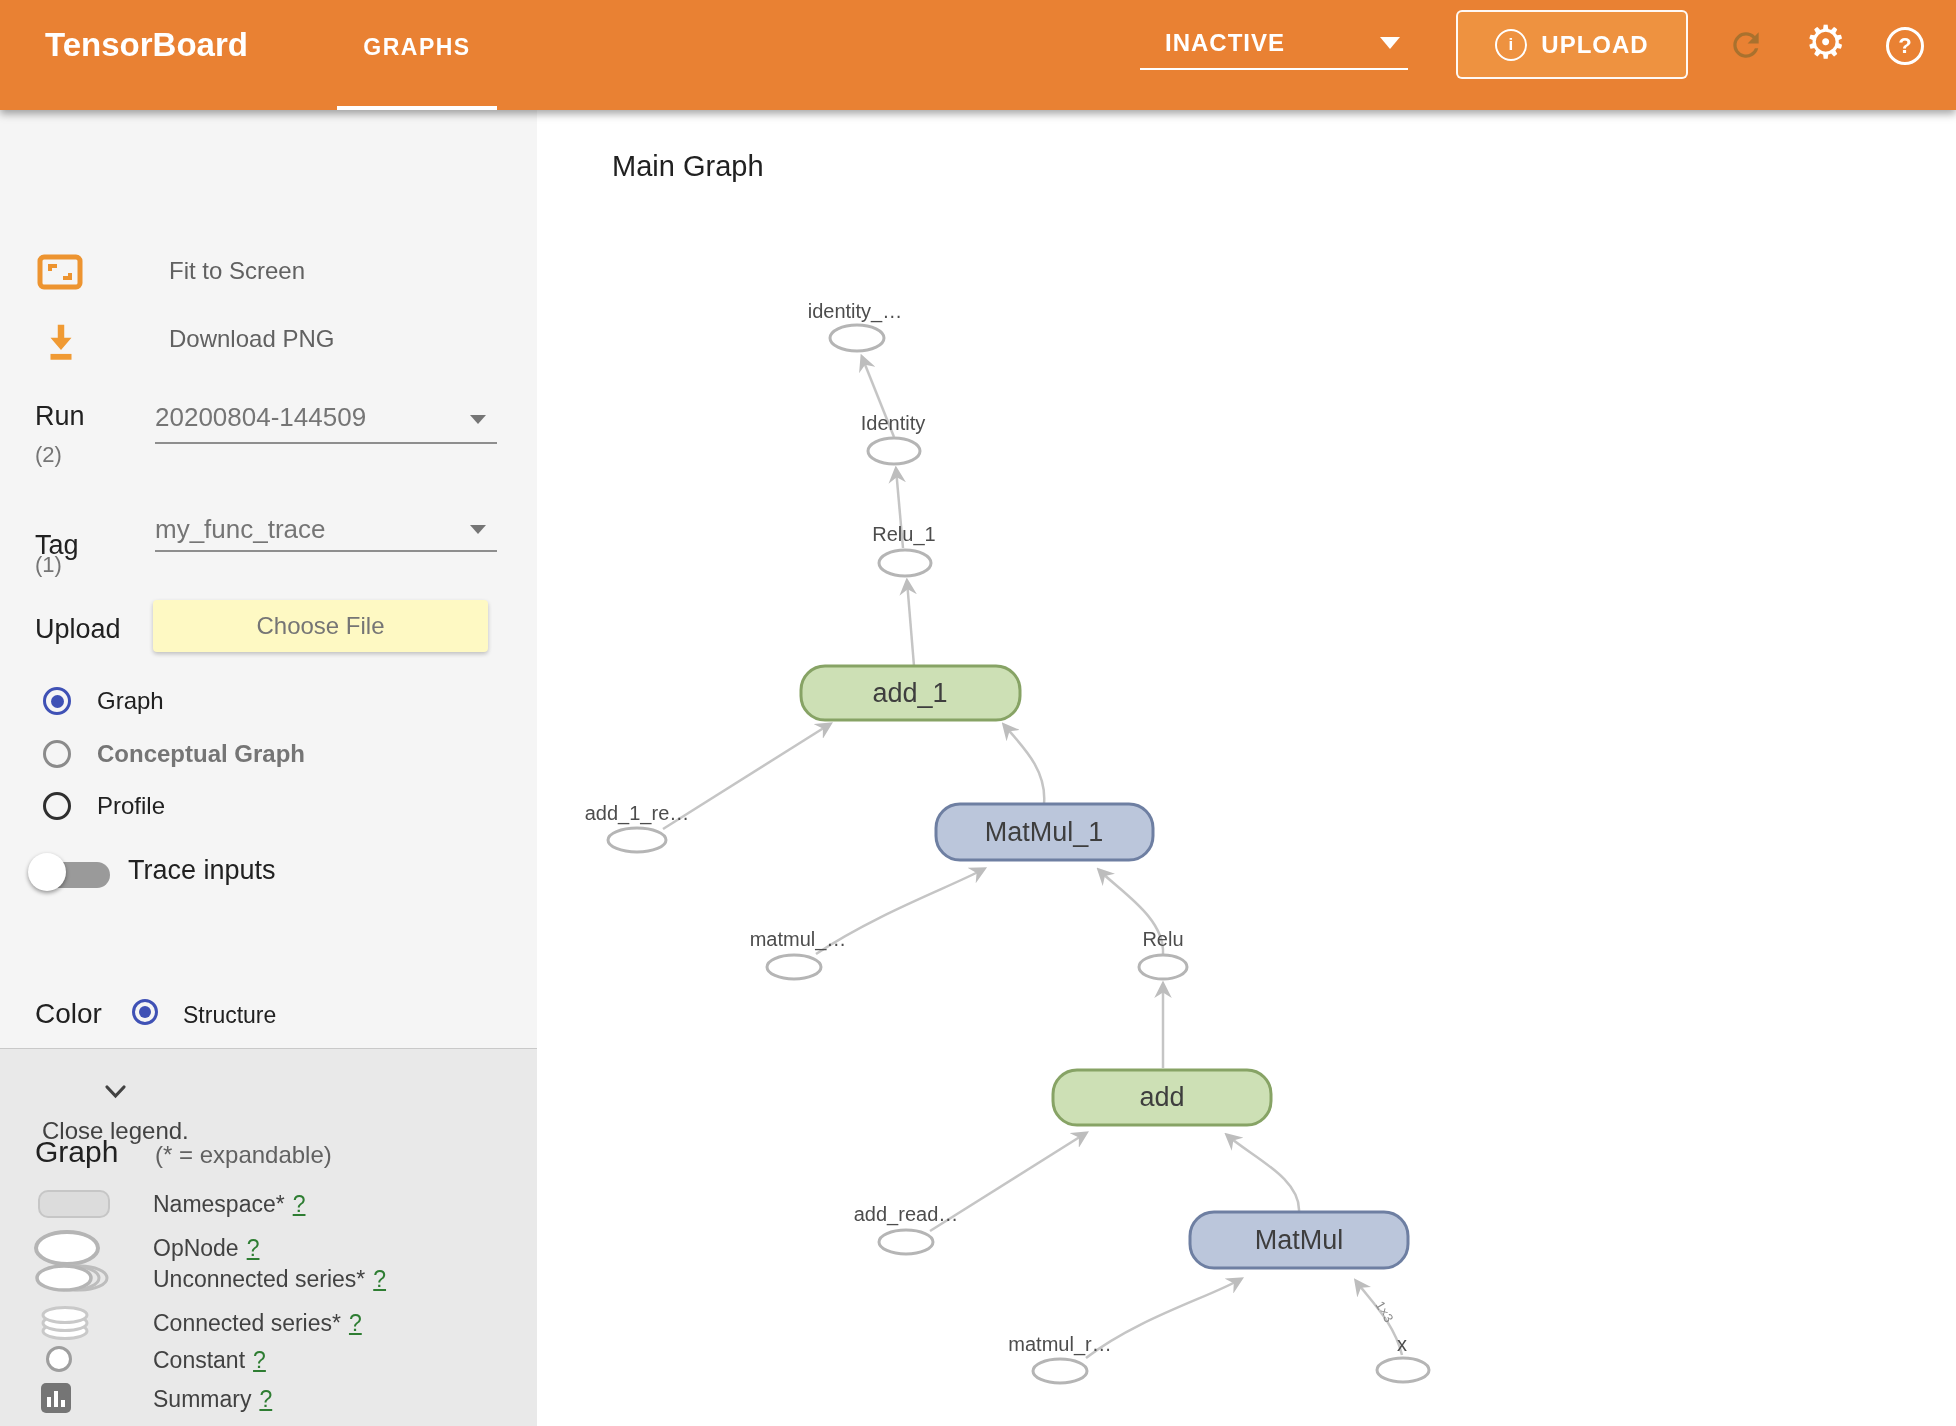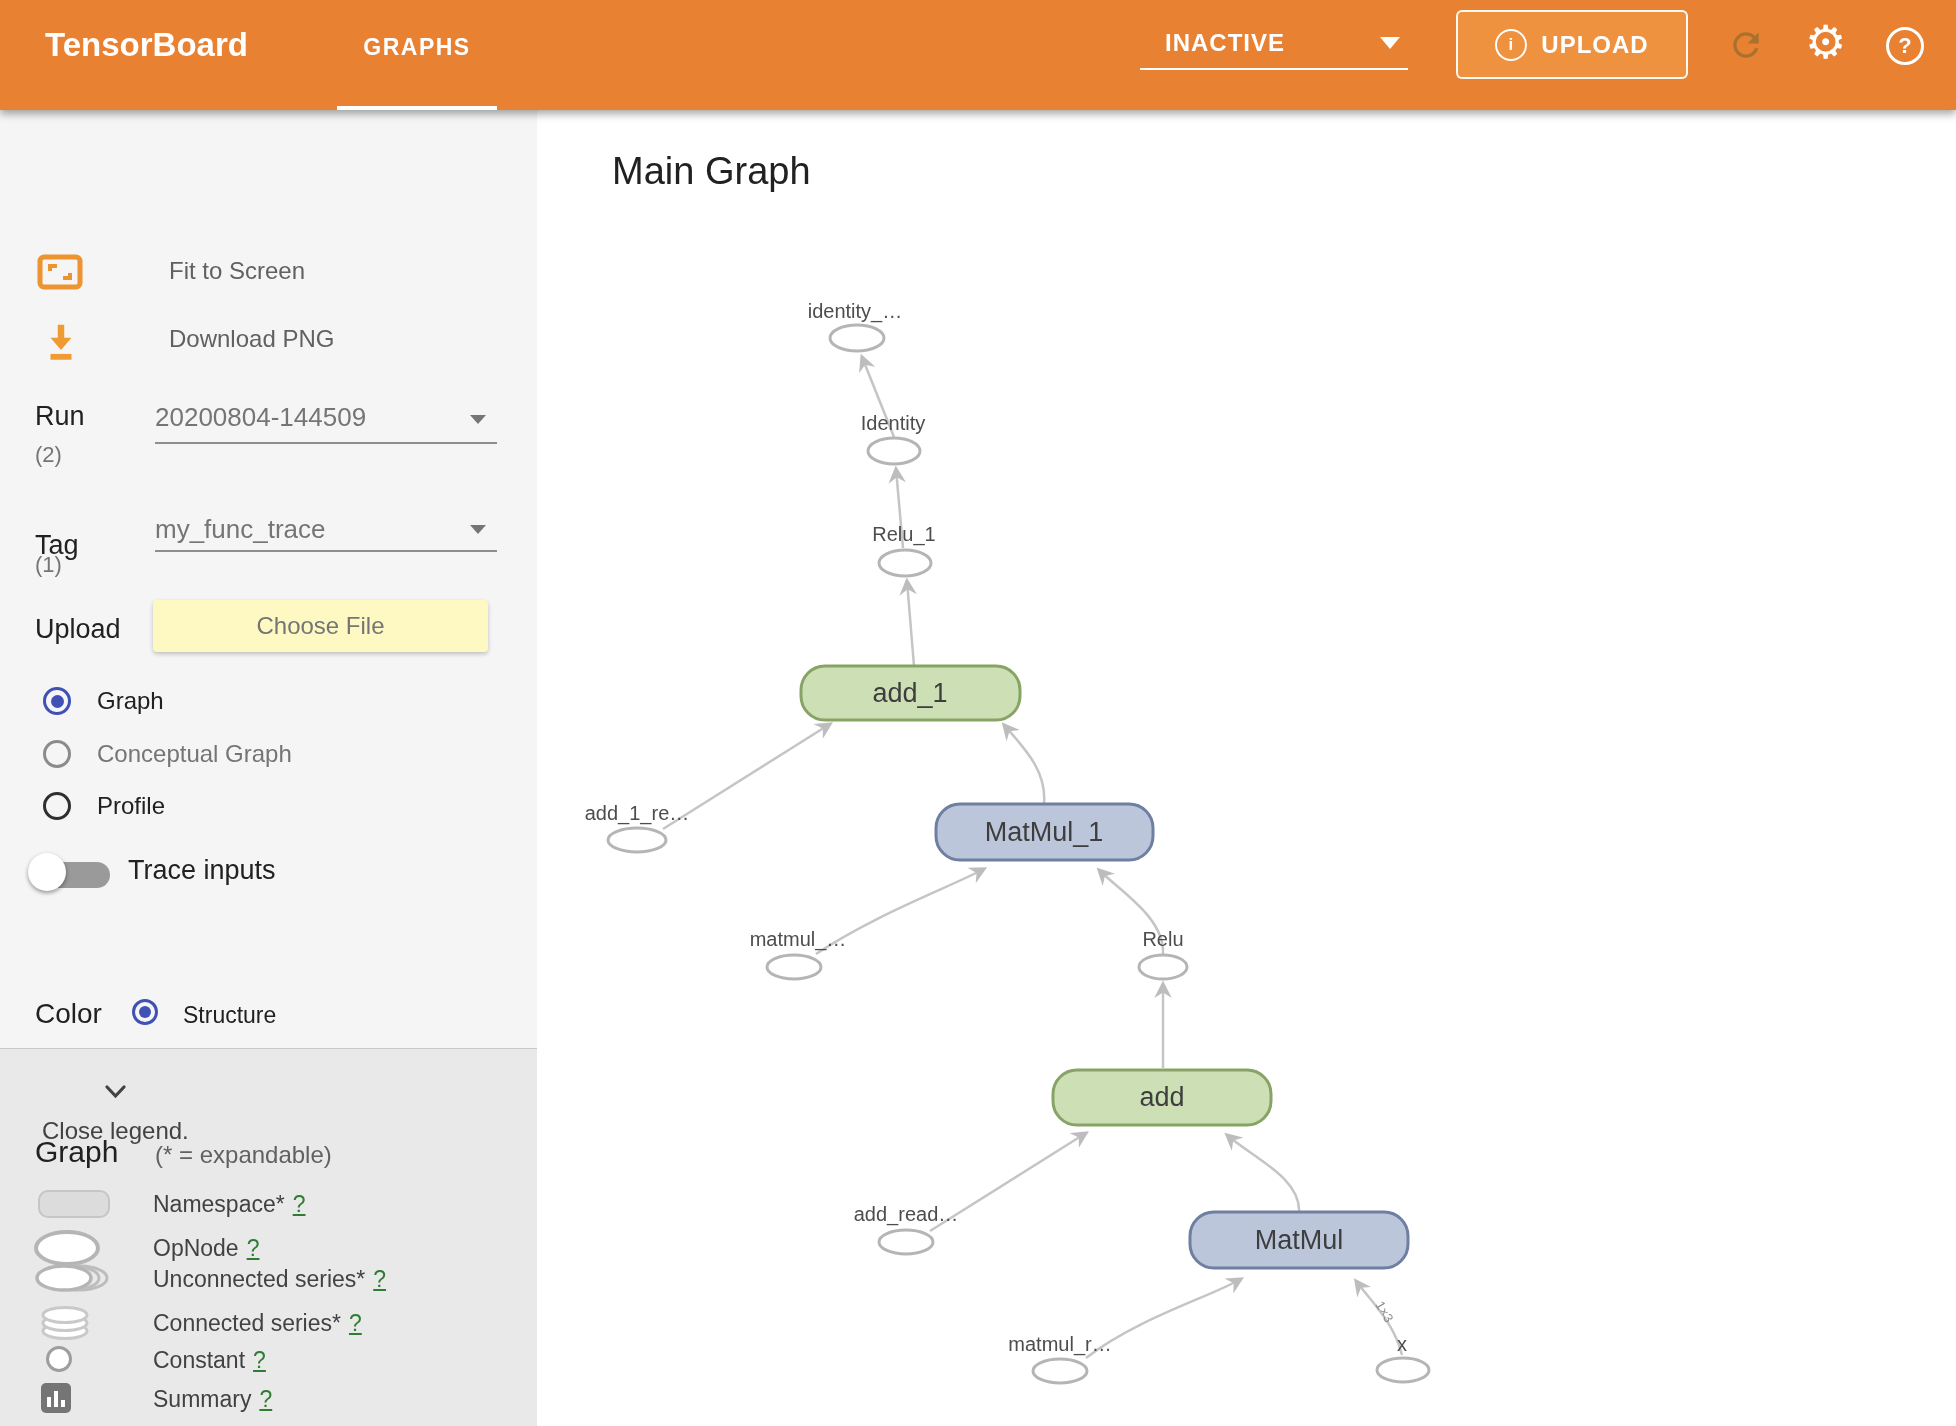--- a/index.html
+++ b/index.html
@@ -85,21 +85,21 @@
   .icon-opnode{position:absolute;left:34px;top:-2px;width:58px;height:28px;border-radius:50%;
           background:#fff;border:4px solid #B5B5B5;}
   .icon-constant{position:absolute;left:46px;top:2px;width:20px;height:20px;border-radius:50%;
           background:#fff;border:3px solid #9e9e9e;}
   .icon-summary{position:absolute;left:41px;top:0;width:30px;height:30px;border-radius:5px;background:#757575;
           display:flex;align-items:flex-end;justify-content:center;gap:3px;padding-bottom:6px;box-sizing:border-box;}
   .icon-summary i{display:block;width:4px;background:#fff;}
 
   
   .main{position:absolute;left:537px;top:110px;width:1419px;height:1316px;background:#fff;}
-  .main-title{position:absolute;left:75px;top:40px;font-size:38px;color:#212121;}
+  .main-title{position:absolute;left:75px;top:40px;font-size:29px;color:#212121;}
   svg.graph{position:absolute;left:0;top:0;}
   .edge{fill:none;stroke:#C5C5C5;stroke-width:2.5px;}
   .gnode ellipse{fill:#fff;stroke:#B5B5B5;stroke-width:3px;}
   .gnode.green rect{fill:#CDE0B5;stroke:#87A365;stroke-width:3px;}
   .gnode.blue rect{fill:#BBC6DB;stroke:#6E7FA2;stroke-width:3px;}
   .node-text{font-family:"Liberation Sans",sans-serif;font-size:27px;fill:#3E3E3E;text-anchor:middle;}
   .ellipse-label{font-family:"Liberation Sans",sans-serif;font-size:20px;fill:#4D4D4D;text-anchor:middle;}
   .edge-shape-label{font-family:"Liberation Sans",sans-serif;font-size:13px;fill:#8a8a8a;text-anchor:middle;}
 </style>
 </head>
@@ -168,21 +168,21 @@
 
     <div class="fld-label" style="top:504px;">Upload</div>
     <button class="choose-file">Choose File</button>
 
     <div class="radio-row" style="top:576px;">
       <span class="radio-outer sel">
           <span class="radio-dot"></span>
         </span>
       <span class="radio-label">Graph</span>
     </div>
-    <div class="radio-row" style="top:629px;">
+    <div class="radio-row" style="top:629px;font-weight:bold;">
       <span class="radio-outer"></span>
       <span class="radio-label dim">Conceptual Graph</span>
     </div>
     <div class="radio-row" style="top:681px;">
       <span class="radio-outer dark"></span>
       <span class="radio-label">Profile</span>
     </div>
 
     <div class="toggle-row" style="top:740px;">
       <span class="toggle-track"></span>

